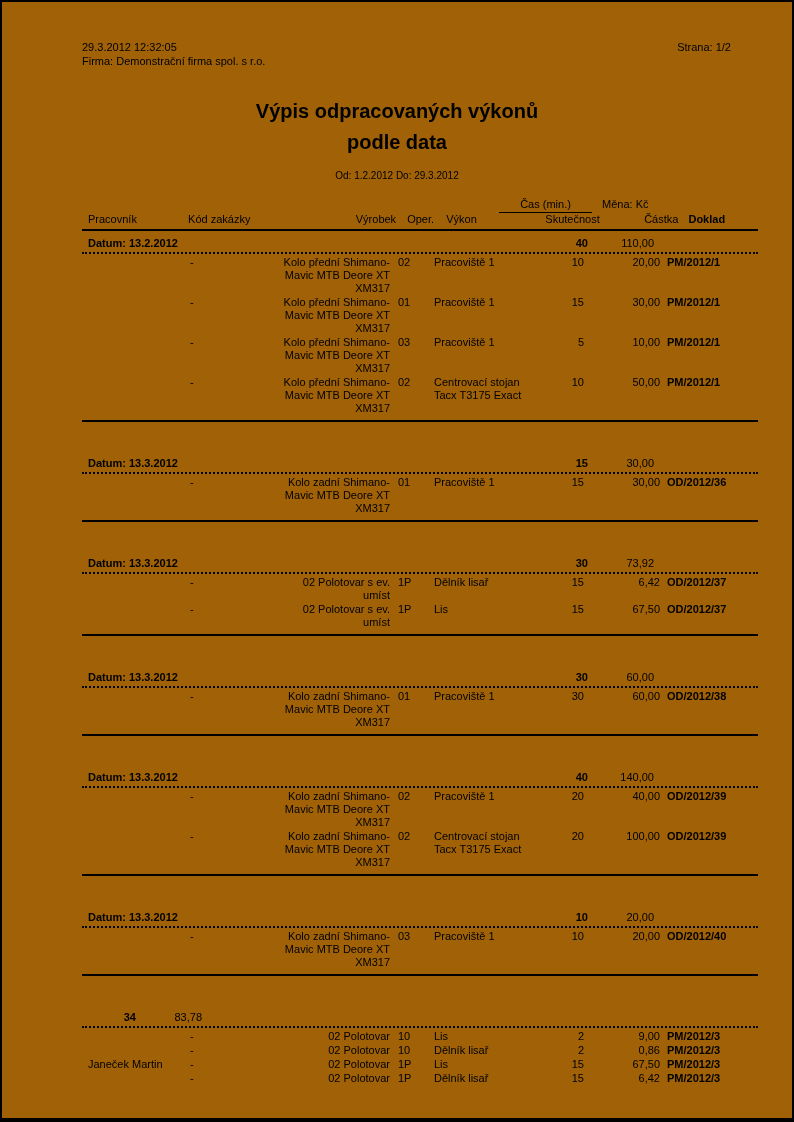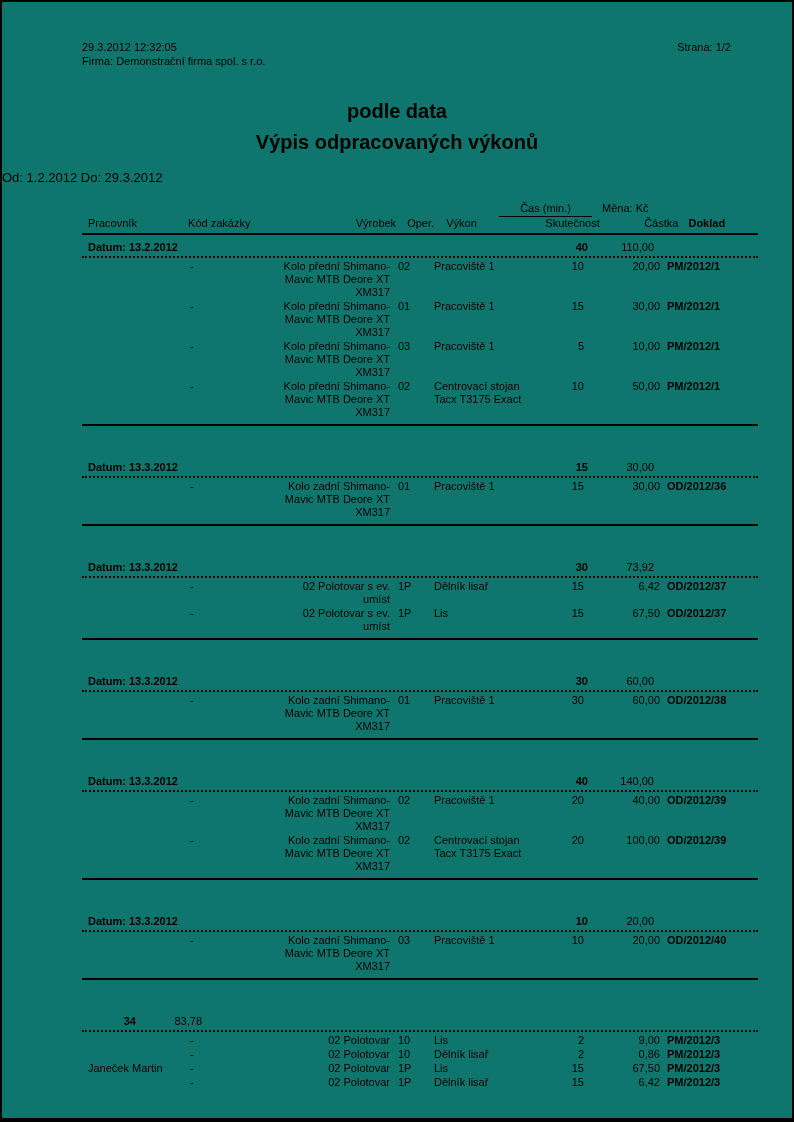--- a/index.html
+++ b/index.html
@@ -5,37 +5,37 @@
   * { margin: 0; padding: 0; box-sizing: border-box; }
   html, body { background: #ffffff; }
   body {
     font-family: "Liberation Sans", sans-serif;
     color: #000;
     width: 794px;
   }
   .page {
     width: 794px;
     height: 1122px;
-    background: #0f766e;
+    background: #a16207;
     border: 2px solid #000;
     border-bottom-width: 4px;
     overflow: hidden;
     position: relative;
   }
   .report-header {
     margin: 38px 61px 0 80px;
     display: flex;
     justify-content: space-between;
     font-size: 11px;
     line-height: 14px;
   }
   .report-header .left-lines { display: flex; flex-direction: column; }
   .title-block { text-align: center; margin-top: 28px; }
   .title-line { font-size: 20px; font-weight: bold; line-height: 31px; }
-  .subtitle { text-align: left; font-size: 13px; margin-top: 12px; }
+  .subtitle { text-align: center; font-size: 10px; margin-top: 12px; }
 
   .table-area { margin-left: 80px; width: 676px; margin-top: 16px; font-size: 11px; }
 
   
   .c        { display: inline-block; vertical-align: top; line-height: 13px; }
   .c-prac   { width: 91px;  padding-left: 6px; }
   .c-kod    { width: 100px; padding-left: 17px; }
   .c-vyr    { width: 117px; padding-left: 9px; text-align: right; }
   .c-oper   { width: 36px;  padding-left: 8px; }
   .c-vyk    { width: 104px; padding-left: 8px; }
@@ -71,22 +71,22 @@
 
   <div class="report-header">
     <div class="left-lines">
       <span>29.3.2012  12:32:05</span>
       <span>Firma: Demonstrační firma spol. s r.o.</span>
     </div>
     <div>Strana: 1/2</div>
   </div>
 
   <div class="title-block">
+    <div class="title-line">Výpis odpracovaných výkonů</div>
     <div class="title-line">podle data</div>
-    <div class="title-line">Výpis odpracovaných výkonů</div>
   </div>
 
   <div class="subtitle">Od: 1.2.2012  Do: 29.3.2012</div>
 
   <div class="table-area">
 
     <div class="thead-row1">
       <div class="spacer1"></div>
       <div class="cas-cell">Čas (min.)</div>
       <div class="mena-cell">Měna: Kč</div>

